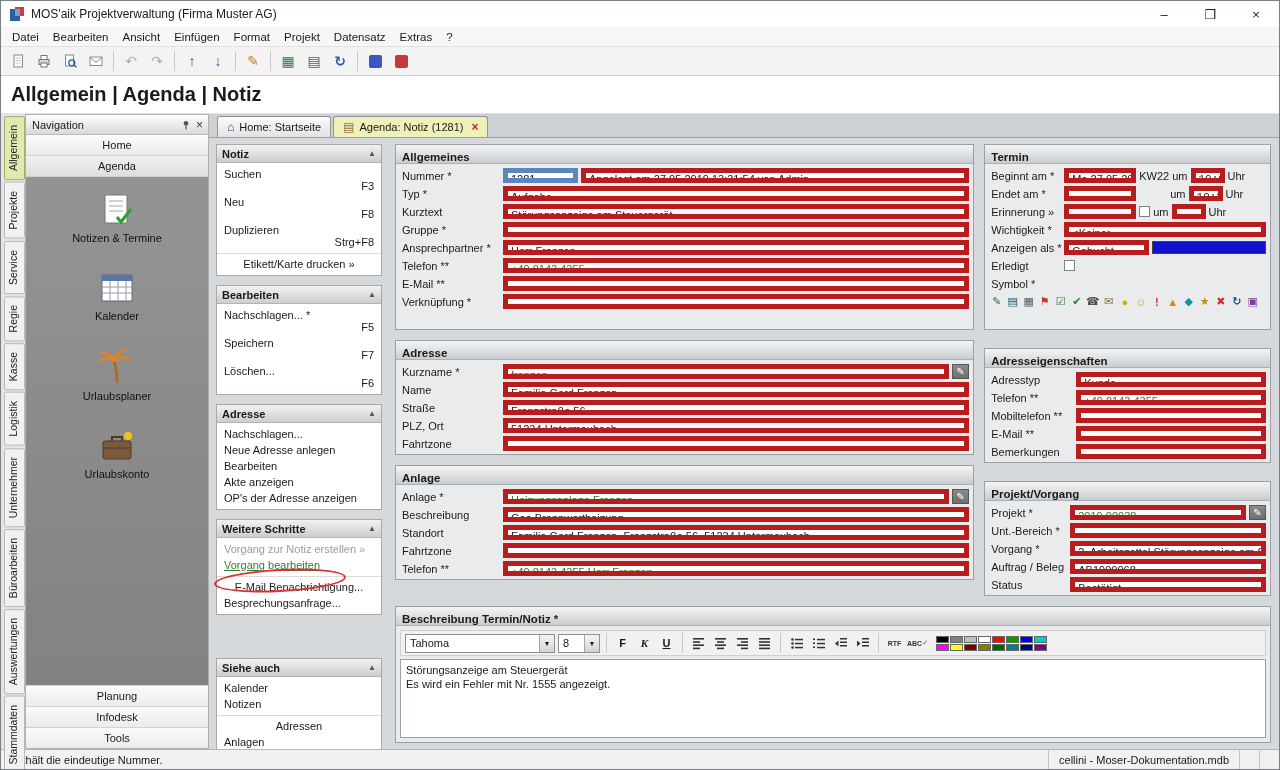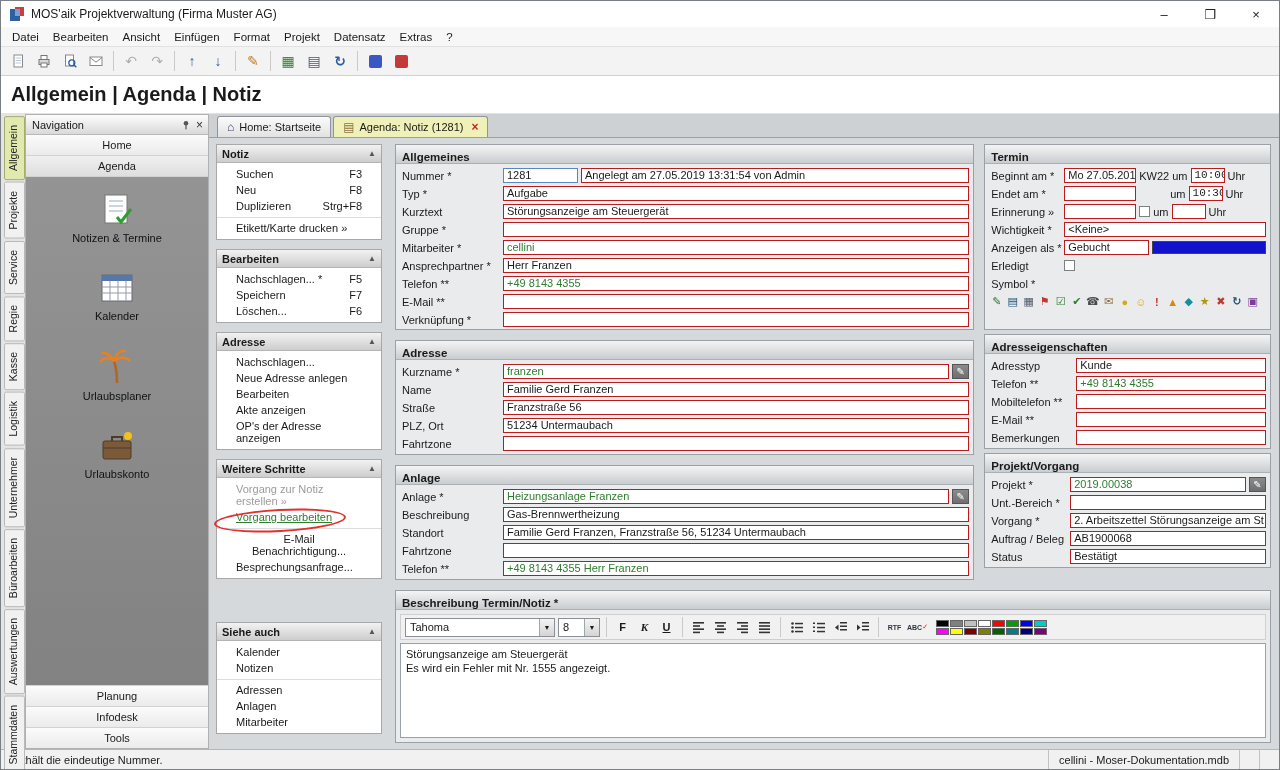--- a/index.html
+++ b/index.html
@@ -46,41 +46,41 @@
 .dtab.active{background:#eff1b8;}
 .dtab .tabicon{font-size:12px;color:#446;}
 .dtab .close{color:#c22;font-weight:bold;font-size:12px;margin-left:3px;}
 
 .workspace{flex:1;display:flex;min-height:0;background:#d6d9db;}
 .actioncol{width:178px;flex:none;padding:6px 5px 0 7px;display:flex;flex-direction:column;overflow:hidden;}
 .card{background:#fff;border:1px solid #a8a8a8;margin-bottom:9px;flex:none;position:relative;}
 .card-h{height:18px;background:linear-gradient(#f2f2f2,#cdcdcd);border-bottom:1px solid #b4b4b4;display:flex;align-items:center;padding:0 5px;font-weight:bold;}
 .card-h .arr{margin-left:auto;font-size:8px;color:#555;}
 .card-b{padding:3px 0;}
-.aitem{display:flex;padding:2px 19px;}
+.aitem{display:flex;padding:2px 7px;flex-direction:column;}
 .aitem .sc{margin-left:auto;}
 .aitem.sep{border-top:1px solid #dcdcdc;margin-top:3px;padding-top:4px;text-align:center;}
 .aitem.disabled{color:#9b9b9b;}
 .aitem.link{color:#2f7d2f;text-decoration:underline;}
 .card.gap-top{margin-top:34px;}
 .ellipse{position:absolute;left:-3px;top:49px;width:132px;height:23px;border:2px solid #e03030;border-radius:50%;transform:rotate(-3deg);pointer-events:none;}
 
 
 .formcol{flex:1;padding:6px 8px;min-width:0;display:flex;flex-direction:column;}
 .cols{display:flex;gap:10px;flex:none;}
 .colL{flex:2.02;min-width:0;display:flex;flex-direction:column;gap:10px;}
-.colR{flex:1;min-width:0;display:flex;flex-direction:column;gap:4px;}
+.colR{flex:1;min-width:0;display:flex;flex-direction:column;gap:18px;}
 .gbox{border:1px solid #9aa0a6;background:#e9ebed;overflow:hidden;}
 .hA{height:186px;}.hB{height:115px;}
 .gbox-h{height:19px;background:linear-gradient(#f4f4f4,#c9cdd0);border-bottom:1px solid #aab0b4;display:flex;align-items:flex-end;padding:0 6px;font-weight:bold;font-size:11.5px;}
 .gbody{padding:3px 4px;}
 .frow{display:flex;align-items:center;height:17px;gap:3px;margin-bottom:1px;}
 .flbl{flex:none;padding-left:2px;white-space:nowrap;}
 .lblA{width:100px;}.lblB{width:72px;}.lblC{width:84px;}.lblD{width:78px;}
-.finp{background:#fff;border:1px solid #b91c1c;height:15px;line-height:13px;padding:0 3px;white-space:nowrap;overflow:hidden;flex:1;}
+.finp{background:#fff;border:5px solid #b91c1c;height:15px;line-height:13px;padding:0 3px;white-space:nowrap;overflow:hidden;flex:1;}
 .finp.green{color:#2f7d2f;}
 .w75{flex:0 0 75px;}.w72{flex:0 0 72px;}.w34{flex:0 0 34px;font-family:Liberation Mono, monospace;}.w85{flex:0 0 85px;}
 .fx{flex:none;white-space:nowrap;}
 .kw{flex:0 0 28px;}
 .editbtn{flex:none;width:17px;height:15px;background:linear-gradient(#8b8b8b,#6f6f6f);border:1px solid #555;color:#fff;font-size:10px;display:flex;align-items:center;justify-content:center;}
 .cb{flex:none;width:11px;height:11px;background:#fff;border:1px solid #808080;}
 .swatch{flex:1;height:13px;border:1px solid #444;}
 .symrow{display:flex;gap:1px;padding:1px 0;}
 .sym{width:15px;height:15px;display:flex;align-items:center;justify-content:center;font-size:11px;font-weight:bold;}
 
@@ -468,24 +468,20 @@
                     <span class="flbl lblA">Typ *</span>
                     <span class="finp">Aufgabe</span>
                   </div>
                   <div class="frow">
                     <span class="flbl lblA">Kurztext</span>
                     <span class="finp">Störungsanzeige am Steuergerät</span>
                   </div>
                   <div class="frow">
                     <span class="flbl lblA">Gruppe *</span>
                     <span class="finp"></span>
-                  </div>
-                  <div class="frow">
-                    <span class="flbl lblA">Mitarbeiter *</span>
-                    <span class="finp green">cellini</span>
                   </div>
                   <div class="frow">
                     <span class="flbl lblA">Ansprechpartner *</span>
                     <span class="finp">Herr Franzen</span>
                   </div>
                   <div class="frow">
                     <span class="flbl lblA">Telefon **</span>
                     <span class="finp green">+49 8143 4355</span>
                   </div>
                   <div class="frow">

